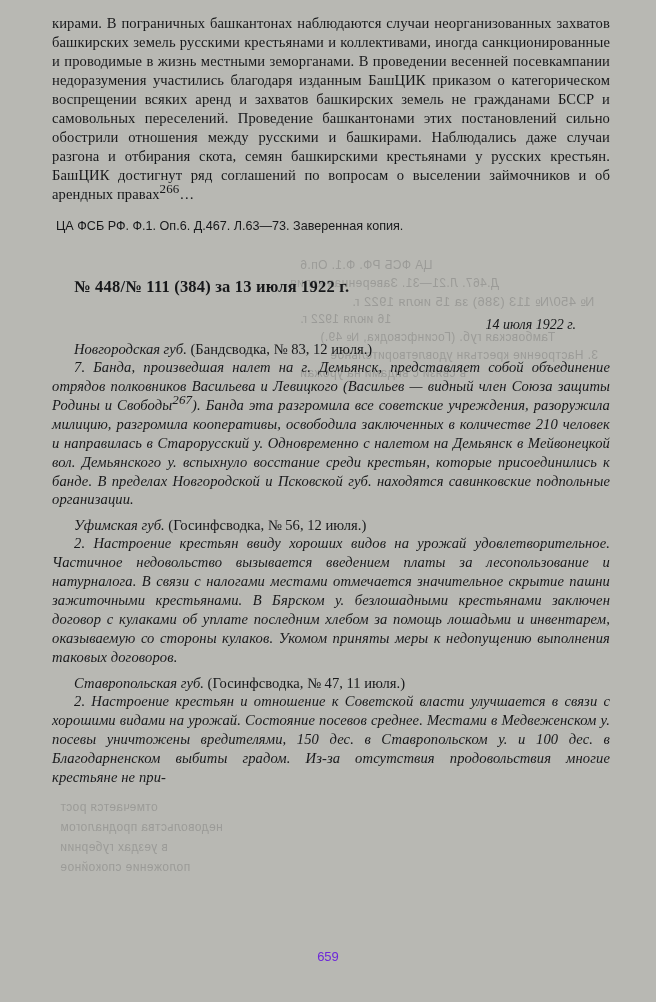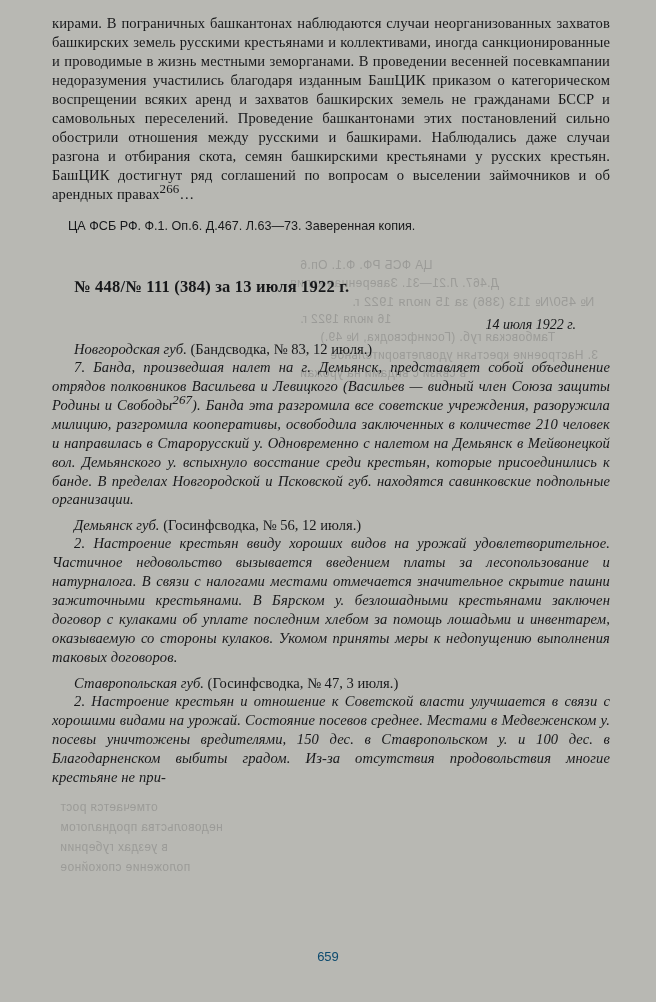--- a/index.html
+++ b/index.html
@@ -41,21 +41,21 @@
     font-style: italic;
   }
   .sup {
     font-size: 13px;
     vertical-align: super;
     line-height: 0;
   }
   .archive-ref {
     font-family: "Liberation Sans", sans-serif;
     font-size: 12.6px;
-    margin: 15px 0 0 16px;
+    margin: 15px 0 0 4px;
     letter-spacing: 0;
   }
   .doc-heading {
     font-family: "Liberation Serif", serif;
     font-weight: bold;
     font-size: 16.5px;
     text-align: left;
     margin: 44px 0 0 22px;
     letter-spacing: 0.2px;
   }
@@ -74,21 +74,21 @@
     font-style: italic;
   }
   .page-number {
     position: absolute;
     bottom: 38px;
     left: 0;
     width: 656px;
     text-align: center;
     font-family: "Liberation Sans", sans-serif;
     font-size: 13px;
-    color: #0c4a6e;
+    color: #6d28d9;
   }
   
   .ghost {
     position: absolute;
     z-index: 1;
     color: rgba(90,90,88,0.30);
     font-family: "Liberation Sans", sans-serif;
     font-size: 12px;
     letter-spacing: 0.4px;
     transform: scaleX(-1);
@@ -131,27 +131,27 @@
     <p class="archive-ref">ЦА ФСБ РФ. Ф.1. Оп.6. Д.467. Л.63—73. Заверенная копия.</p>
 
     <h2 class="doc-heading">№ 448/№ 111 (384) за 13 июля 1922 г.</h2>
 
     <p class="doc-date">14 июля 1922 г.</p>
 
     <p class="src-line"><span class="ital">Новгородская губ.</span><span> (Бандсводка, № 83, 12 июля.)</span></p>
 
     <p class="body-par indent"><span>7. Банда, произведшая налет на г. Демьянск, представляет собой объединение отрядов полковников Васильева и Левицкого (Васильев — видный член Союза защиты Родины и Свободы</span><span class="sup">267</span><span>). Банда эта разгромила все советские учреждения, разоружила милицию, разгромила кооперативы, освободила заключенных в количестве 210 человек и направилась в Старорусский у. Одновременно с налетом на Демьянск в Мейвонецкой вол. Демьянского у. вспыхнуло восстание среди крестьян, которые присоединились к банде. В пределах Новгородской и Псковской губ. находятся савинковские подпольные организации.</span></p>
 
-    <p class="src-line"><span class="ital">Демьянск губ.</span><span> (Госинфсводка, № 56, 12 июля.)</span></p>
+    <p class="src-line"><span class="ital">Уфимская губ.</span><span> (Госинфсводка, № 56, 12 июля.)</span></p>
 
     <p class="body-par indent">2. Настроение крестьян ввиду хороших видов на урожай удовлетворительное. Частичное недовольство вызывается введением платы за лесопользование и натурналога. В связи с налогами местами отмечается значительное скрытие пашни зажиточными крестьянами. В Бярском у. безлошадными крестьянами заключен договор с кулаками об уплате последним хлебом за помощь лошадьми и инвентарем, оказываемую со стороны кулаков. Укомом приняты меры к недопущению выполнения таковых договоров.</p>
 
 
 
 
-    <p class="src-line"><span class="ital">Ставропольская губ.</span><span> (Госинфсводка, № 47, 3 июля.)</span></p>
+    <p class="src-line"><span class="ital">Ставропольская губ.</span><span> (Госинфсводка, № 47, 11 июля.)</span></p>
 
     <p class="body-par indent">2. Настроение крестьян и отношение к Советской власти улучшается в связи с хорошими видами на урожай. Состояние посевов среднее. Местами в Медвеженском у. посевы уничтожены вредителями, 150 дес. в Ставропольском у. и 100 дес. в Благодарненском выбиты градом. Из-за отсутствия продовольствия многие крестьяне не при-</p>
 
   </div>
 
   <div class="page-number">659</div>
 </div>
 
 </body></html>

